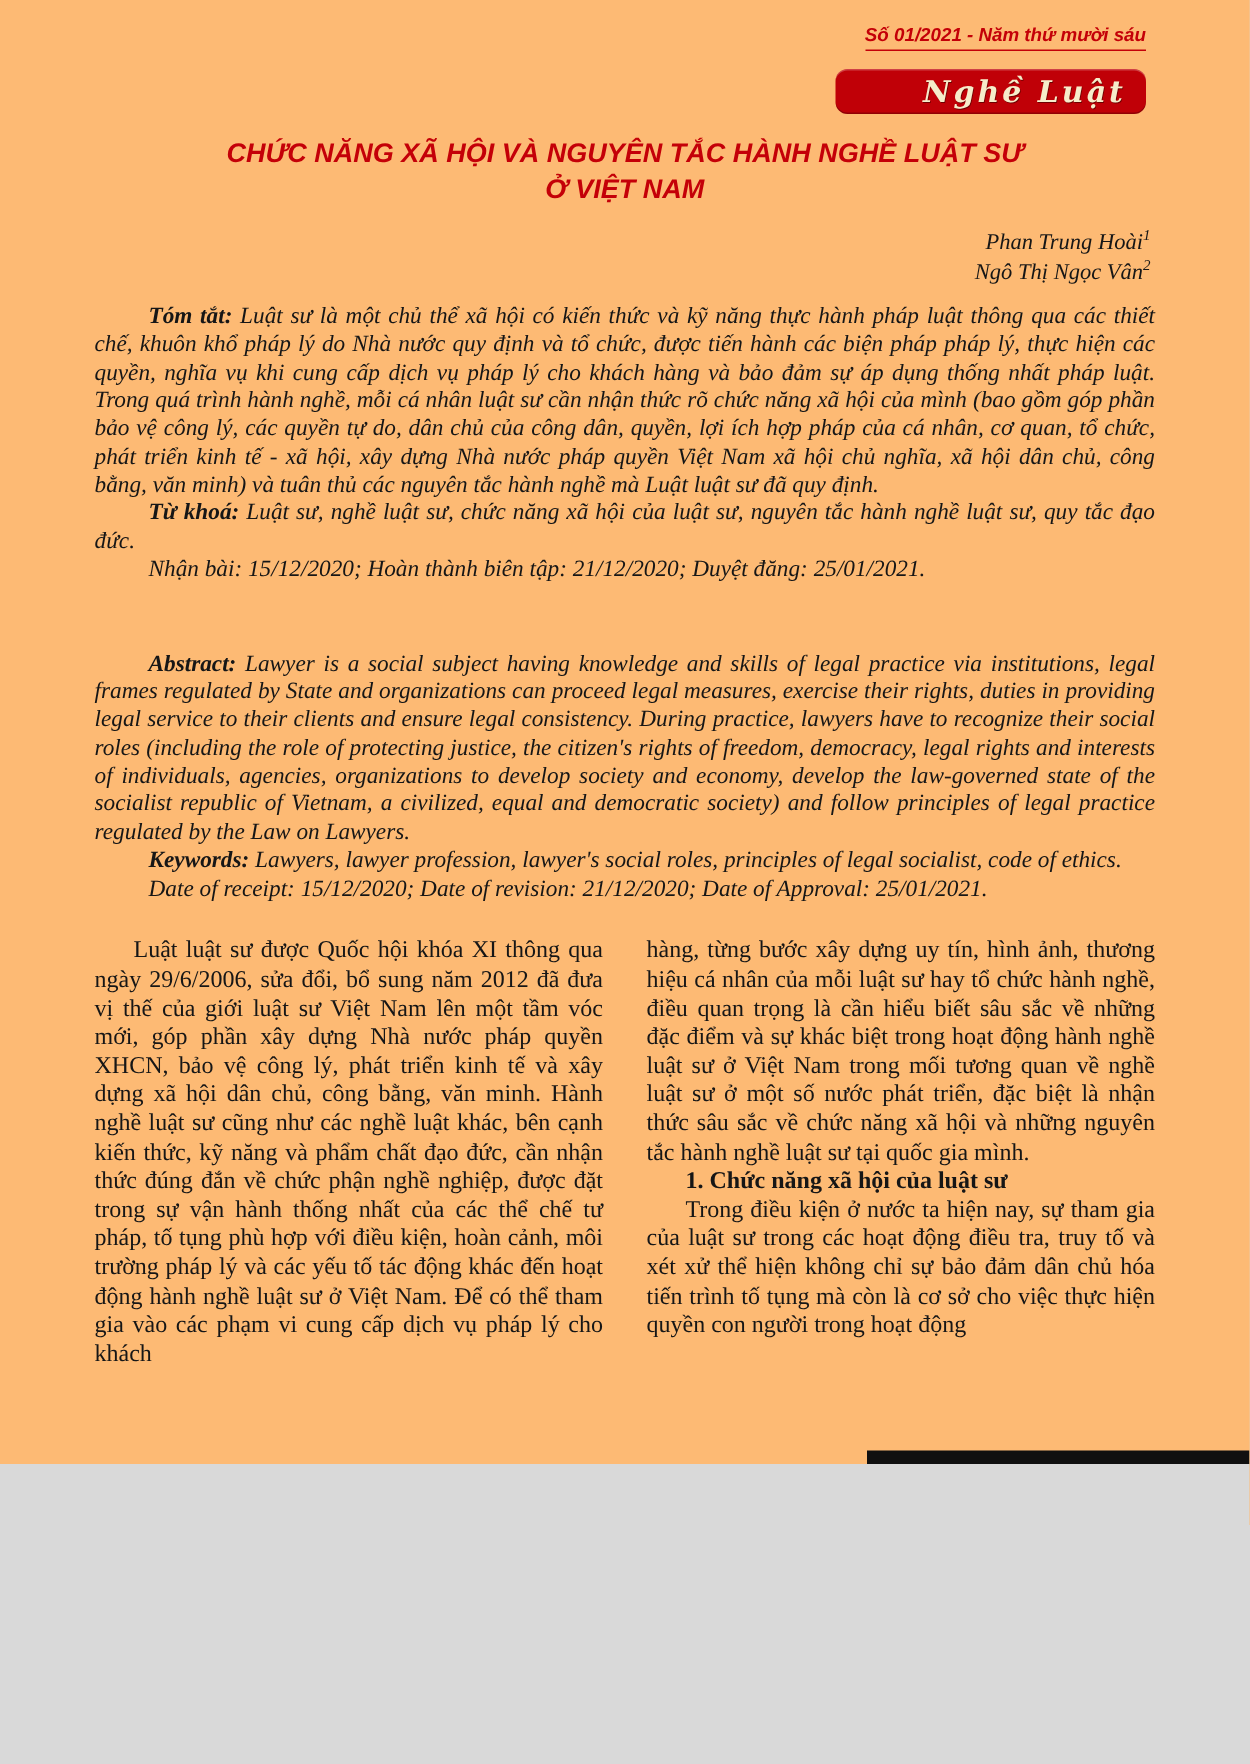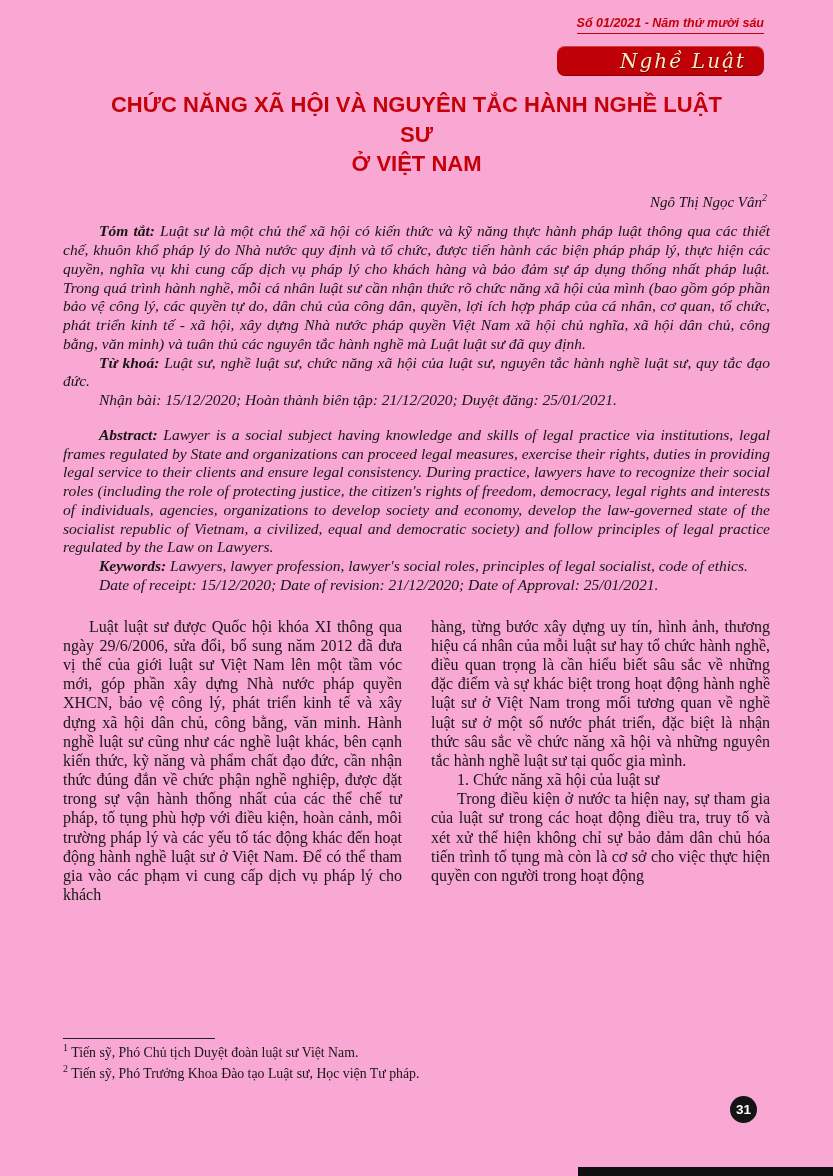--- a/index.html
+++ b/index.html
@@ -1,21 +1,21 @@
 <!DOCTYPE html>
 <html><head>
 <meta charset="utf-8">
 <style>
   html, body { margin: 0; padding: 0; }
   body { background: #d9d9d9; display: flex; justify-content: center; }
   .page {
     position: relative;
     width: 833px;
-    height: 1176px;
-    background: #f9a8d4;
+    height: 976px;
+    background: #fdba74;
     font-family: "Liberation Serif", serif;
     color: #161616;
     overflow: hidden;
   }
 
   
   .issue-line {
     position: absolute;
     top: 16px;
     right: 69px;
@@ -36,72 +36,73 @@
     background: #c00007;
     border-radius: 8px;
     display: flex;
     align-items: center;
     justify-content: center;
     box-shadow: inset 0 1px 0 rgba(255,255,255,.25), inset 0 -1px 0 rgba(0,0,0,.25);
   }
   .banner-text {
     font-family: "DejaVu Serif", serif;
     font-style: italic;
-    font-weight: normal;
+    font-weight: bold;
     font-size: 20px;
     color: #f6ecca;
     letter-spacing: 2px;
     text-shadow: 0.5px 0.5px 0 #6e0000;
     margin-left: 45px;
   }
 
   
   .title {
     margin: 90px 92px 0;
     text-align: center;
     font-family: "Liberation Sans", sans-serif;
     font-weight: 700;
-    font-size: 22px;
+    font-size: 18px;
     line-height: 1.35;
     color: #c40008;
+    font-style: italic;
   }
   .authors {
     margin: 13px 66px 0;
     text-align: right;
     font-style: italic;
     font-size: 15px;
     line-height: 1.35;
   }
   sup { font-size: 10px; line-height: 0; }
 
   
   .abs {
     margin: 10px 63px 0;
     font-style: italic;
     font-size: 15.5px;
     line-height: 1.21;
     text-align: justify;
   }
-  .abs-en { margin-top: 16px; }
+  .abs-en { margin-top: 44px; }
   .abs p { margin: 0; text-indent: 36px; }
   .lead { font-weight: bold; }
 
   
   .columns {
     display: flex;
     gap: 29px;
     margin: 22px 63px 0;
     font-size: 16px;
     line-height: 1.2;
     text-align: justify;
   }
   .col { flex: 1; min-width: 0; }
   .col p { margin: 0; }
   .col p.indent { text-indent: 26px; }
-  .section-heading { font-weight: normal; text-indent: 26px; margin-top: 1px; }
+  .section-heading { font-weight: bold; text-indent: 26px; margin-top: 1px; }
 
   
   .footnotes {
     position: absolute;
     left: 63px;
     top: 1038px;
     width: 540px;
     font-size: 13.8px;
     line-height: 1.5;
   }
@@ -150,20 +151,23 @@
     <span class="banner-text">Nghề Luật</span>
   </div>
 
   <h1 class="title">
     <span>CHỨC NĂNG XÃ HỘI VÀ NGUYÊN TẮC HÀNH NGHỀ LUẬT SƯ</span><br>
     <span>Ở VIỆT NAM</span>
   </h1>
 
   <div class="authors">
     <div>
+      <span>Phan Trung Hoài</span><sup>1</sup>
+    </div>
+    <div>
       <span>Ngô Thị Ngọc Vân</span><sup>2</sup>
     </div>
   </div>
 
   <div class="abs abs-vn">
     <p><b class="lead">Tóm tắt:</b> <span>Luật sư là một chủ thể xã hội có kiến thức và kỹ năng thực hành pháp luật thông qua các thiết chế, khuôn khổ pháp lý do Nhà nước quy định và tổ chức, được tiến hành các biện pháp pháp lý, thực hiện các quyền, nghĩa vụ khi cung cấp dịch vụ pháp lý cho khách hàng và bảo đảm sự áp dụng thống nhất pháp luật. Trong quá trình hành nghề, mỗi cá nhân luật sư cần nhận thức rõ chức năng xã hội của mình (bao gồm góp phần bảo vệ công lý, các quyền tự do, dân chủ của công dân, quyền, lợi ích hợp pháp của cá nhân, cơ quan, tổ chức, phát triển kinh tế - xã hội, xây dựng Nhà nước pháp quyền Việt Nam xã hội chủ nghĩa, xã hội dân chủ, công bằng, văn minh) và tuân thủ các nguyên tắc hành nghề mà Luật luật sư đã quy định.</span></p>
     <p><b class="lead">Từ khoá:</b> <span>Luật sư, nghề luật sư, chức năng xã hội của luật sư, nguyên tắc hành nghề luật sư, quy tắc đạo đức.</span></p>
     <p>Nhận bài: 15/12/2020; Hoàn thành biên tập: 21/12/2020; Duyệt đăng: 25/01/2021.</p>
   </div>
 

